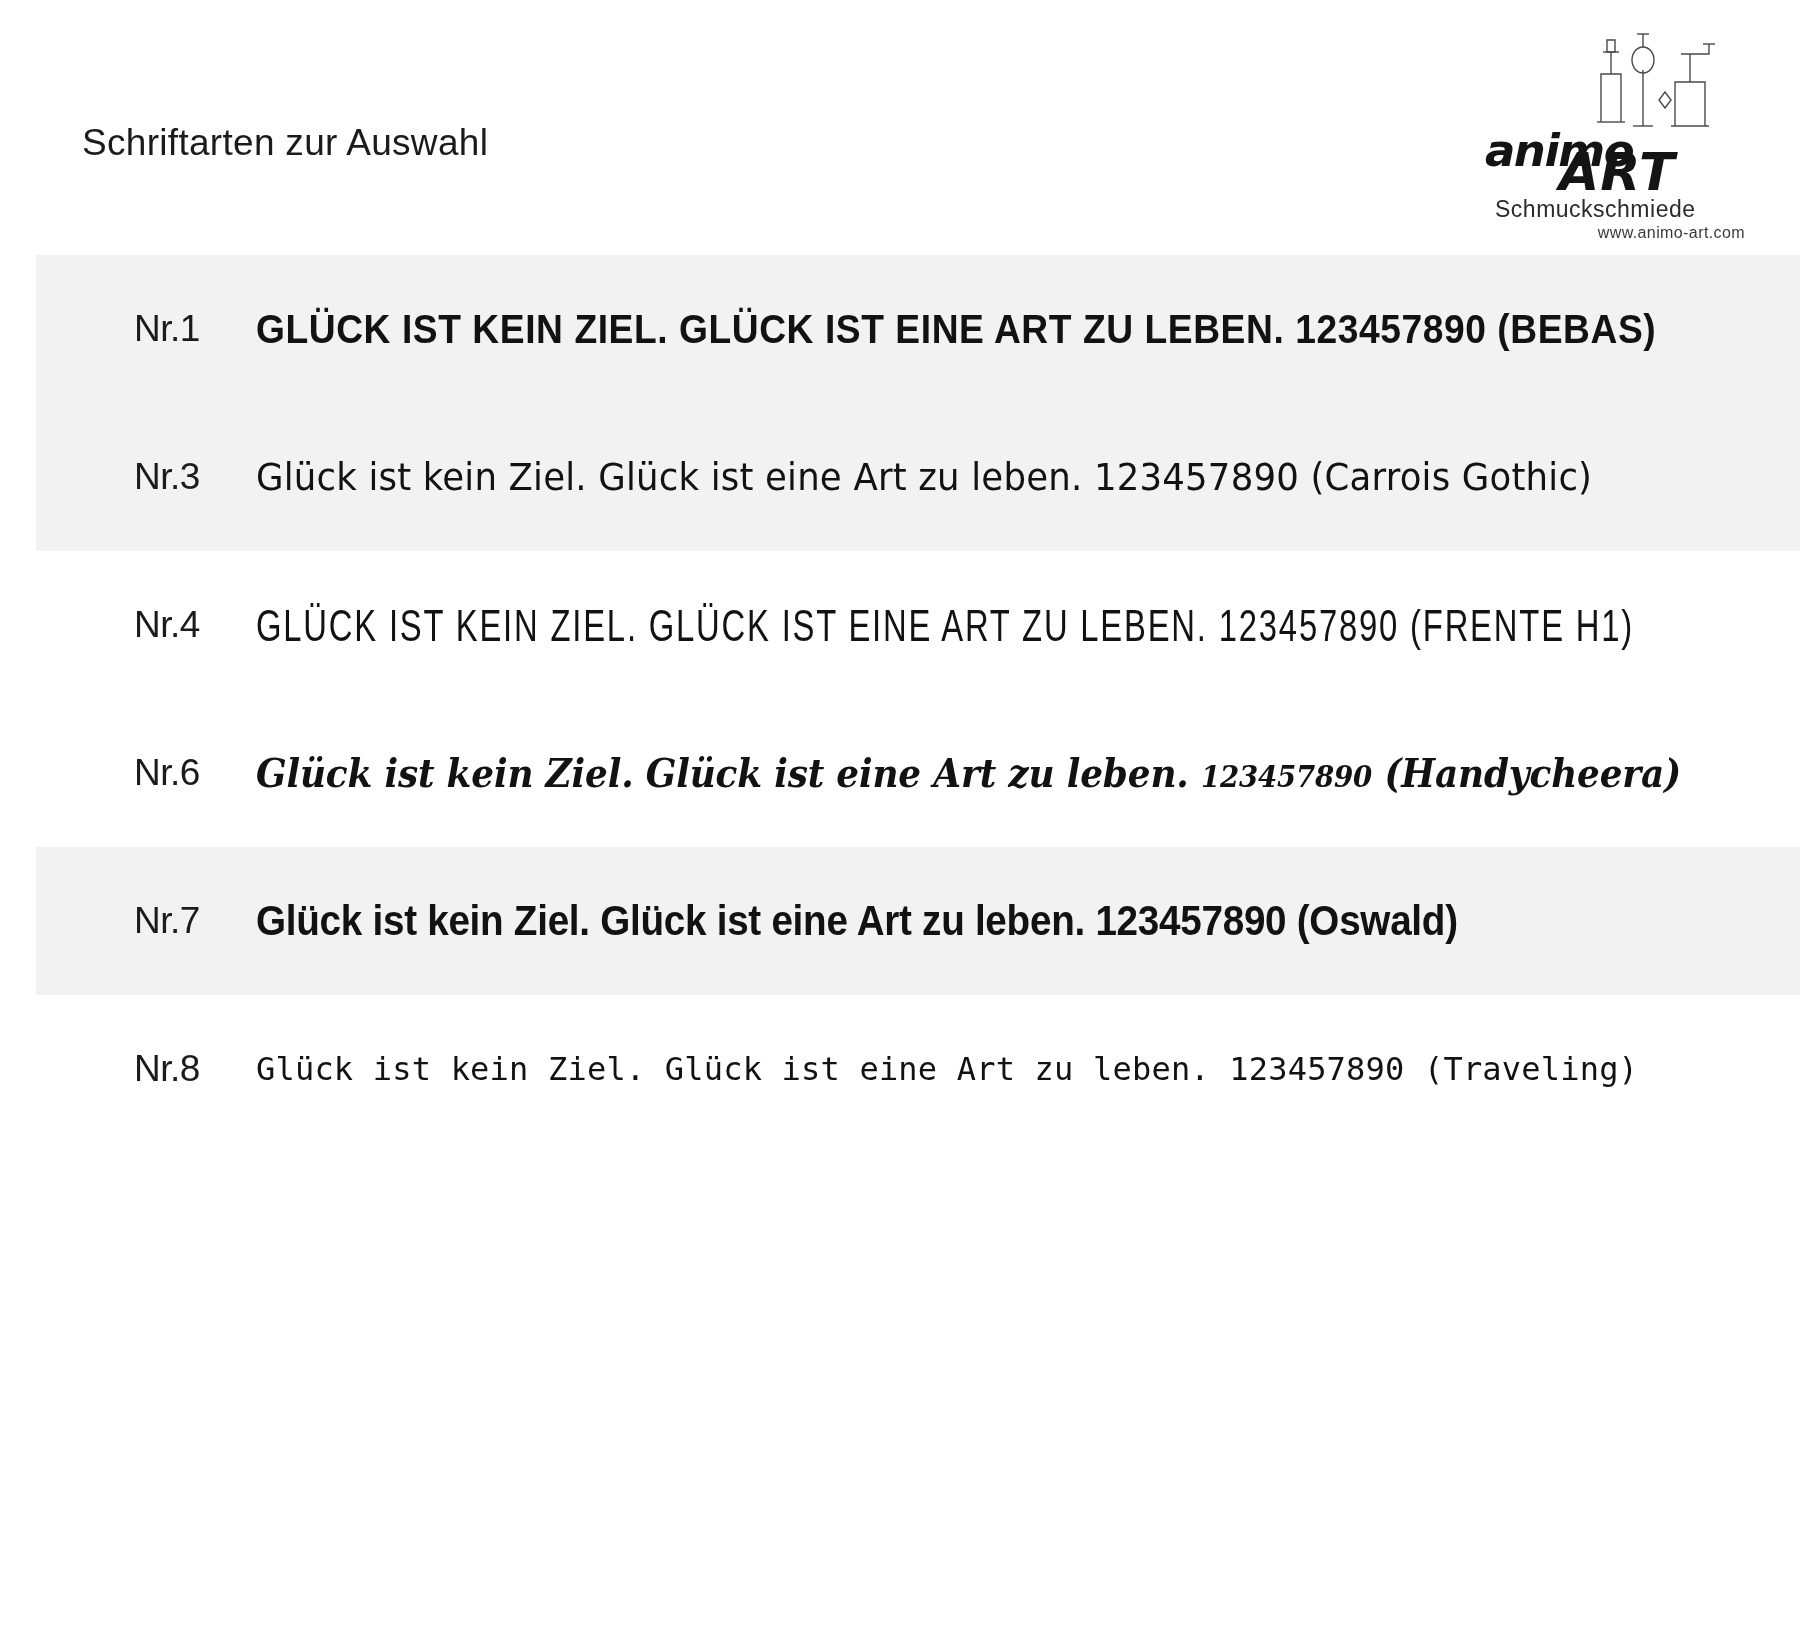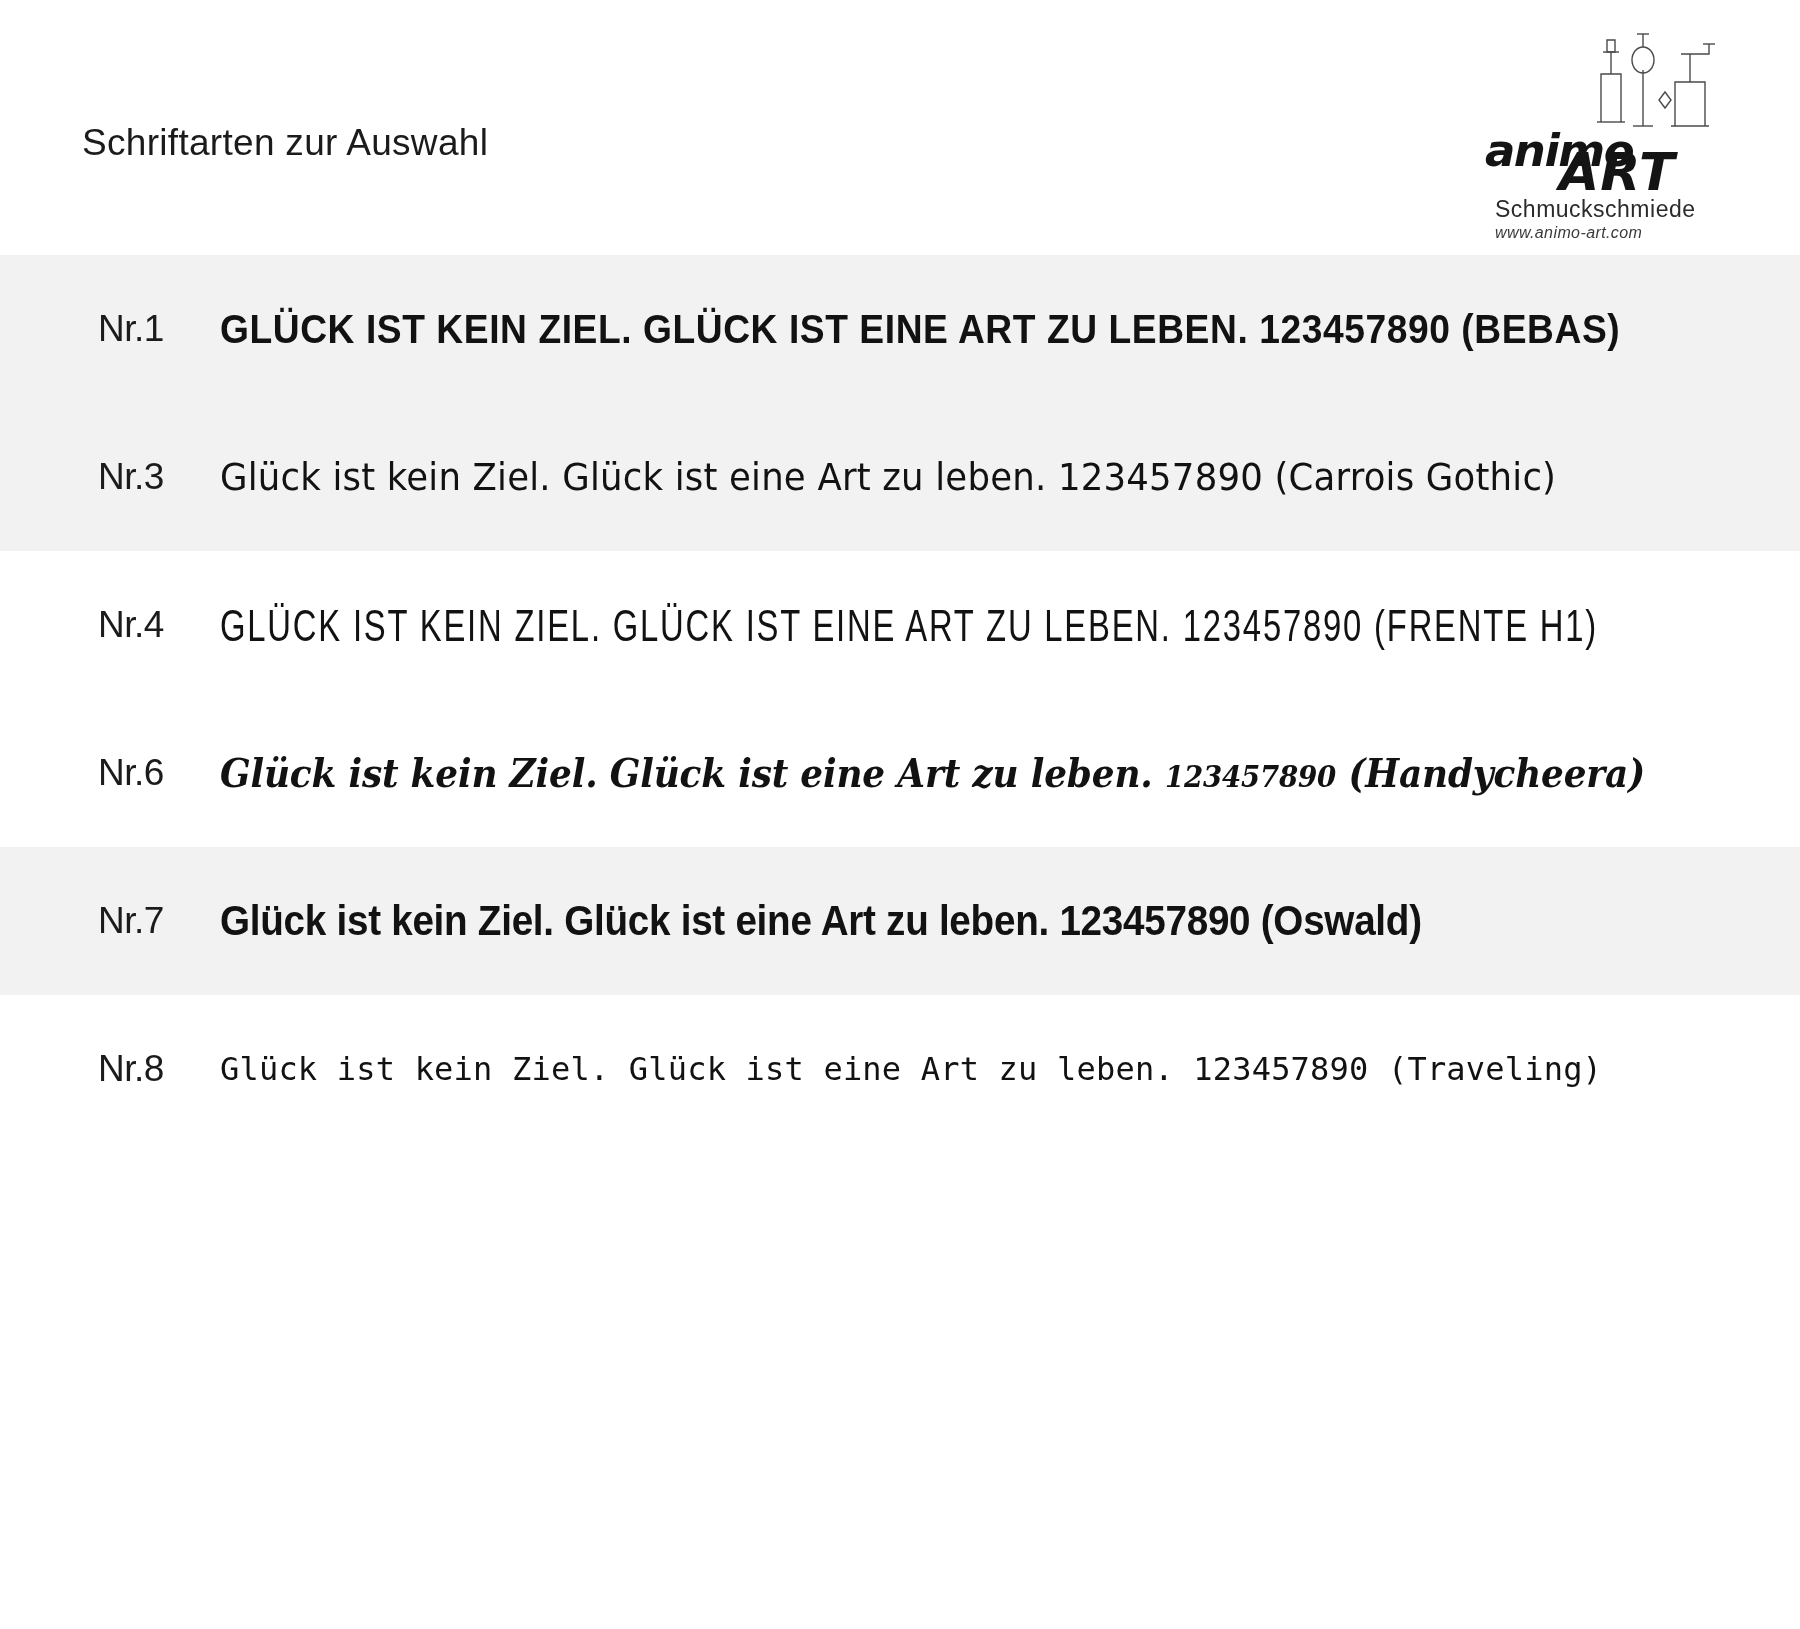--- a/index.html
+++ b/index.html
@@ -85,35 +85,35 @@
     text-align: left;
   }
   .logo-url {
     position: absolute;
     left: 10px;
     top: 194px;
     width: 250px;
     font-size: 16px;
     color: #3a3a3a;
     letter-spacing: 0.4px;
-    text-align: left;
-    font-style: italic;
+    text-align: right;
   }
 
   
   .rows {
     position: relative;
   }
   .row {
     display: flex;
     align-items: center;
     height: 148px;
     box-sizing: border-box;
     padding-left: 98px;
     background: #ffffff;
+    margin-left: 36px;
   }
   .row.alt {
     background: #f2f2f2;
   }
   .row-number {
     flex: 0 0 122px;
     font-size: 37px;
     font-weight: 400;
     color: #1b1b1b;
     letter-spacing: -0.5px;

